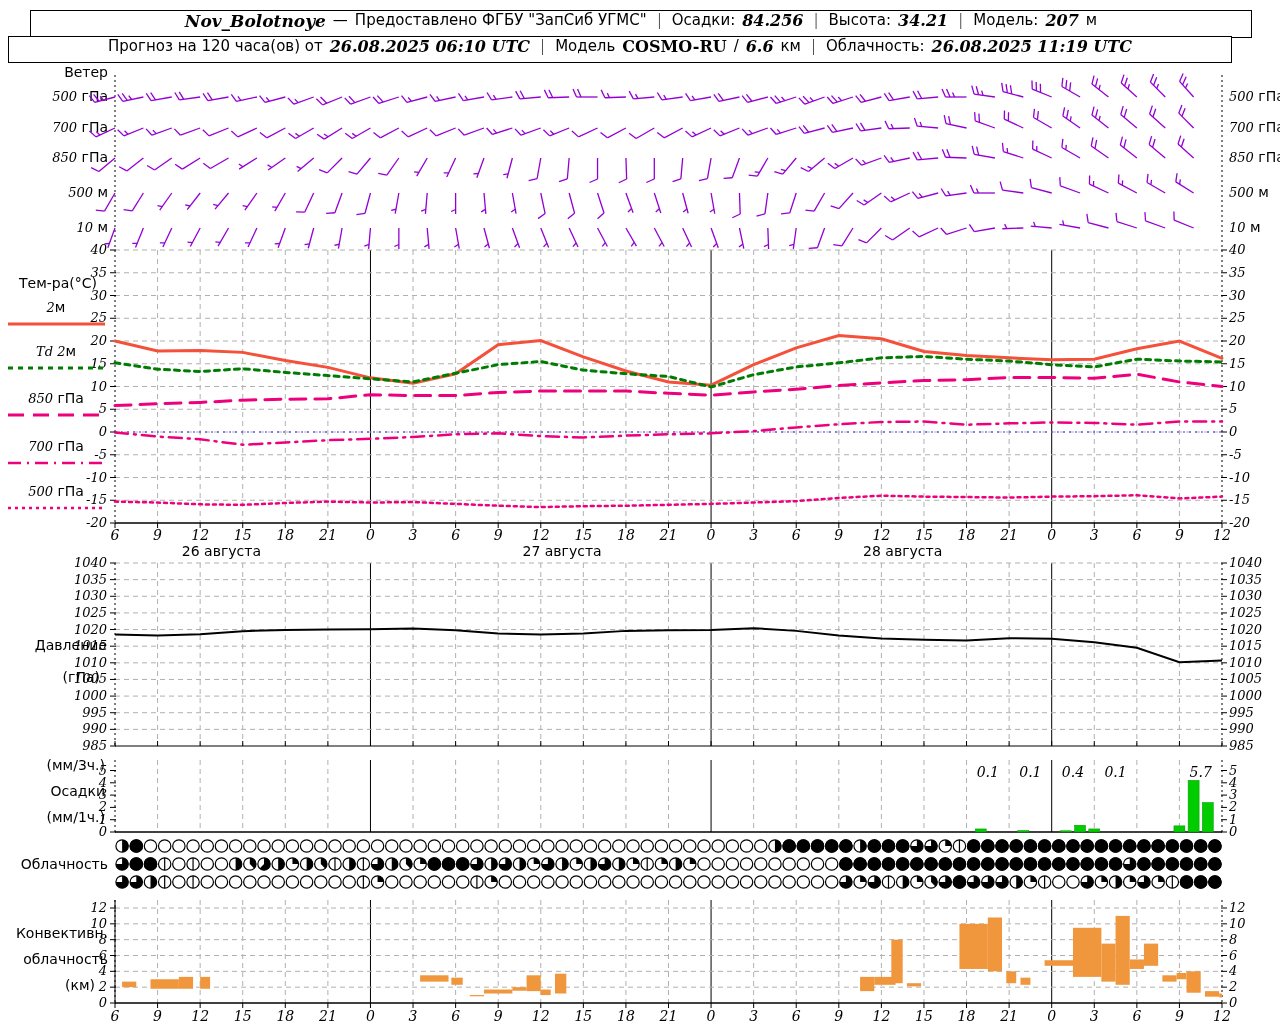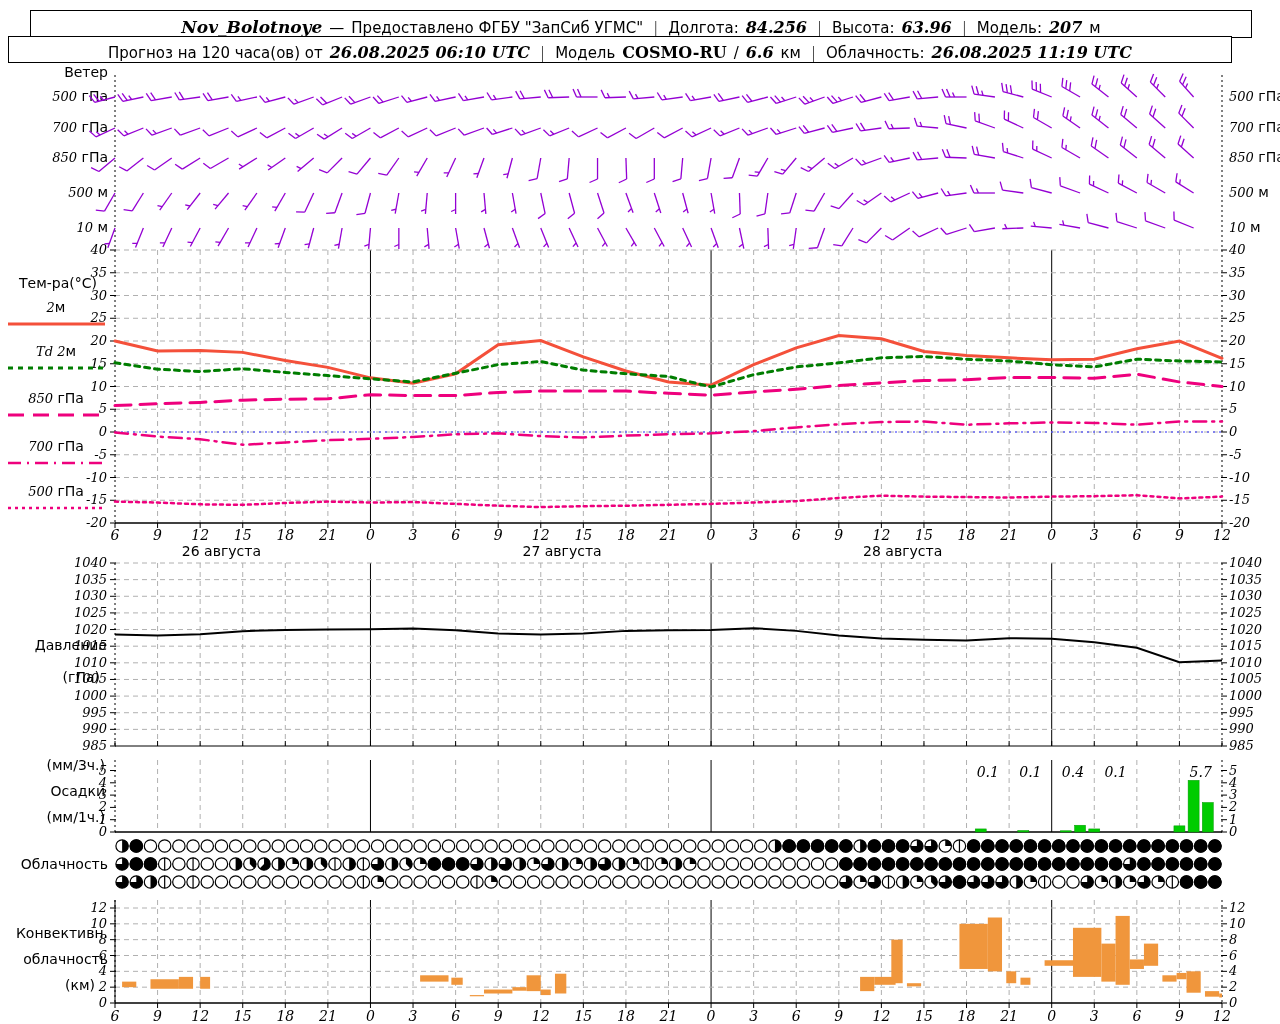--- a/index.html
+++ b/index.html
@@ -1,19 +1,19 @@
 <!DOCTYPE html>
 <html><head>
 <meta charset="utf-8">
 <style>
   html,body{margin:0;padding:0;background:#fff;}
   .page{position:relative;width:1280px;height:1024px;background:#fff;overflow:hidden;
         font-family:"DejaVu Sans",sans-serif;}
   .hrow{position:absolute;border:1px solid #000;background:#fff;display:flex;
-        align-items:flex-end;justify-content:center;gap:7px;white-space:nowrap;
+        align-items:flex-start;justify-content:center;gap:7px;white-space:nowrap;
         font:15px "DejaVu Sans",sans-serif;color:#000;}
   .st {font:italic bold 17px "DejaVu Serif",serif;}
   .v  {font:italic bold 16px "DejaVu Serif",serif;}
   .mdl{font:bold 16px "DejaVu Serif",serif;}
   .sep{padding:0 3px;font-weight:300;}
   svg text{fill:#000;}
   .tick{font:italic 13px "DejaVu Serif",serif;}
   .hour{font:italic 14px "DejaVu Serif",serif;}
   .sum {font:italic 14px "DejaVu Serif",serif;}
   .cyr {font:14px "DejaVu Sans",sans-serif;}
@@ -21,25 +21,25 @@
 </head>
 <body>
 
 <div class="page">
 
   <div class="hrow" style="left:30px;top:10px;width:1220px;height:26px;">
     <span class="st">Nov_Bolotnoye</span>
     <span>—</span>
     <span>Предоставлено ФГБУ "ЗапСиб УГМС"</span>
     <span class="sep">|</span>
-    <span>Долгота:</span>
+    <span>Осадки:</span>
     <span class="v">84.256</span>
     <span class="sep">|</span>
     <span>Высота:</span>
-    <span class="v">63.96</span>
+    <span class="v">34.21</span>
     <span class="sep">|</span>
     <span>Модель:</span>
     <span class="v">207</span>
     <span>м</span>
   </div>
 
   <div class="hrow" style="left:8px;top:36px;width:1222px;height:25px;">
     <span>Прогноз на 120 часа(ов) от</span>
     <span class="v">26.08.2025 06:10 UTC</span>
     <span class="sep">|</span>

